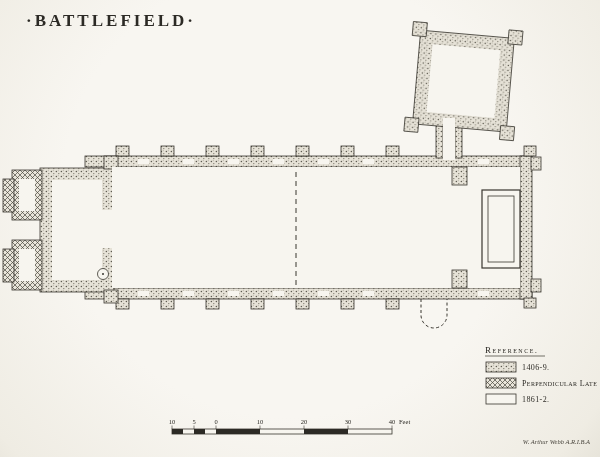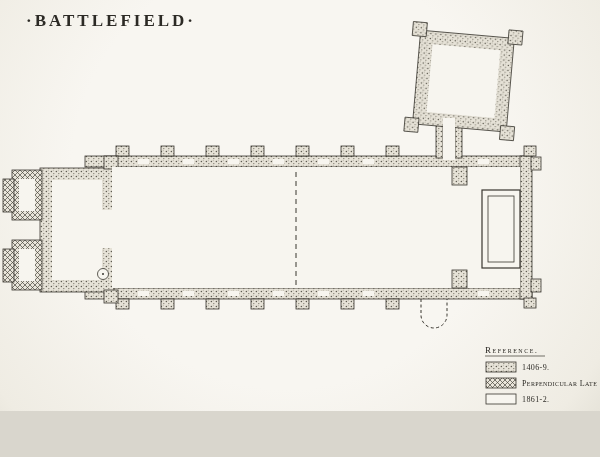--- a/index.html
+++ b/index.html
@@ -1,17 +1,17 @@
 <!DOCTYPE html>
 <html><head>
 <meta charset="utf-8">
 <style>
   html,body{margin:0;padding:0;background:#d9d6cd;}
   .sheet{
-    position:relative;width:600px;height:411px;overflow:hidden;
+    position:relative;width:600px;height:457px;overflow:hidden;
     background:
       radial-gradient(circle at 48% 42%, #f8f6f1 55%, #efece3 92%, #e7e4da 100%);
     font-family:"Liberation Serif", serif;
   }
   svg{position:absolute;left:0;top:0;}
   .st{fill:url(#stipple);stroke:#39362f;stroke-width:.8;}
   .ch{fill:url(#chatch);stroke:#39362f;stroke-width:.8;}
   .wh{fill:#f7f5ef;stroke:none;}
   .whs{fill:#f7f5ef;stroke:#39362f;stroke-width:.8;}
   .ln{stroke:#39362f;fill:none;}

